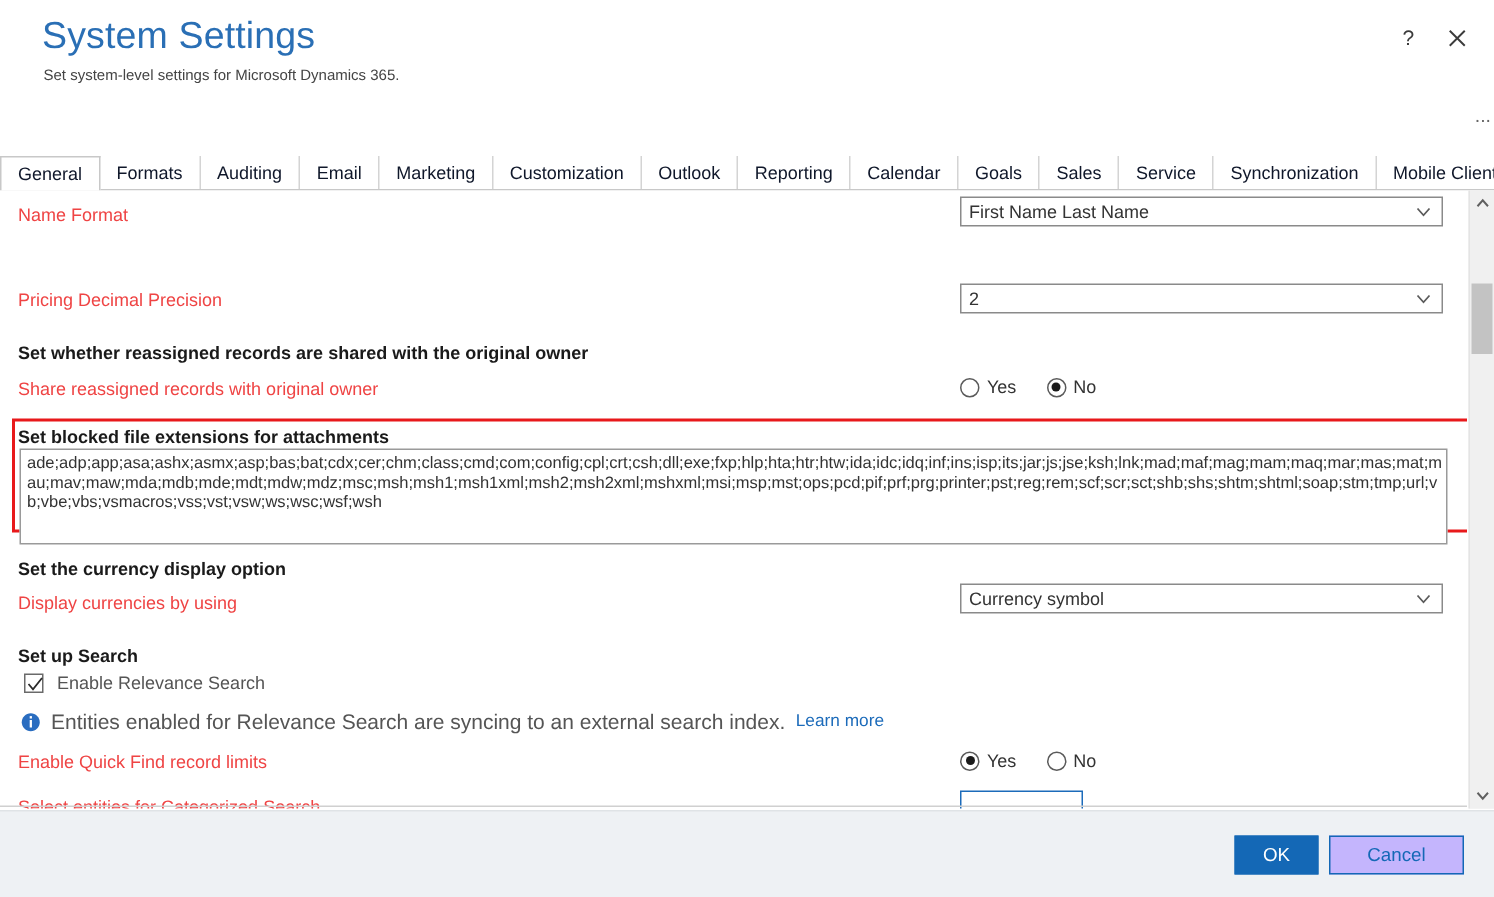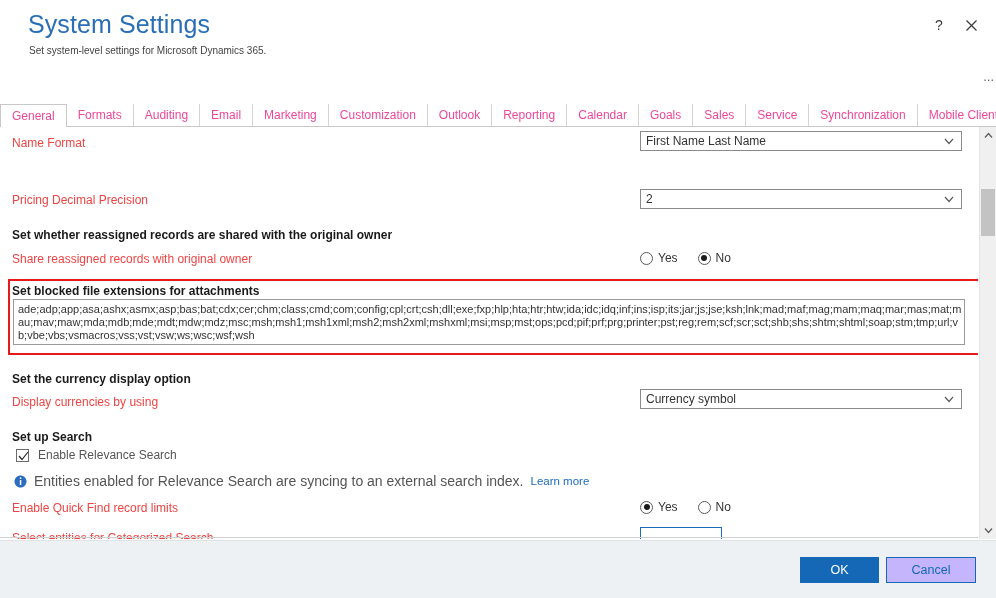--- a/index.html
+++ b/index.html
@@ -81,21 +81,21 @@
     display: flex;
     align-items: flex-end;
     box-sizing: border-box;
     background: #ffffff;
   }
   .tab {
     height: 22px;
     line-height: 22px;
     padding: 0 11px;
     font-size: 12px;
-    color: #ec4899;
+    color: #0f172a;
     border-right: 1px solid #d4d4d4;
     box-sizing: border-box;
     cursor: pointer;
     white-space: nowrap;
   }
   .tab:first-child { border-left: 1px solid #d4d4d4; }
   .tab.active {
     background: #ffffff;
     border-top: 1px solid #c8c8c8;
     border-left: 1px solid #c8c8c8;
@@ -215,21 +215,21 @@
     border: 2px solid #e8191b;
     box-sizing: border-box;
   }
 
   
   .ext-textarea {
     position: absolute;
     left: 13px;
     top: 172px;
     width: 952px;
-    height: 46px;
+    height: 64px;
     border: 1px solid #9a9a9a;
     background: #ffffff;
     box-sizing: border-box;
     padding: 3px 0 0 4px;
     font-family: "Liberation Sans", sans-serif;
     font-size: 11px;
     line-height: 13px;
     color: #333333;
     word-break: break-all;
     overflow: hidden;
@@ -341,21 +341,21 @@
     width: 996px;
     height: 58px;
     background: #eef1f4;
     border-top: 1px solid #dfe3e6;
     box-sizing: border-box;
   }
   .btn {
     position: absolute;
     top: 16px;
     height: 26px;
-    width: 79px;
+    width: 56px;
     font-size: 12.5px;
     font-family: "Liberation Sans", sans-serif;
     box-sizing: border-box;
     cursor: pointer;
     display: flex;
     align-items: center;
     justify-content: center;
   }
   .btn-ok {
     right: 117px;

